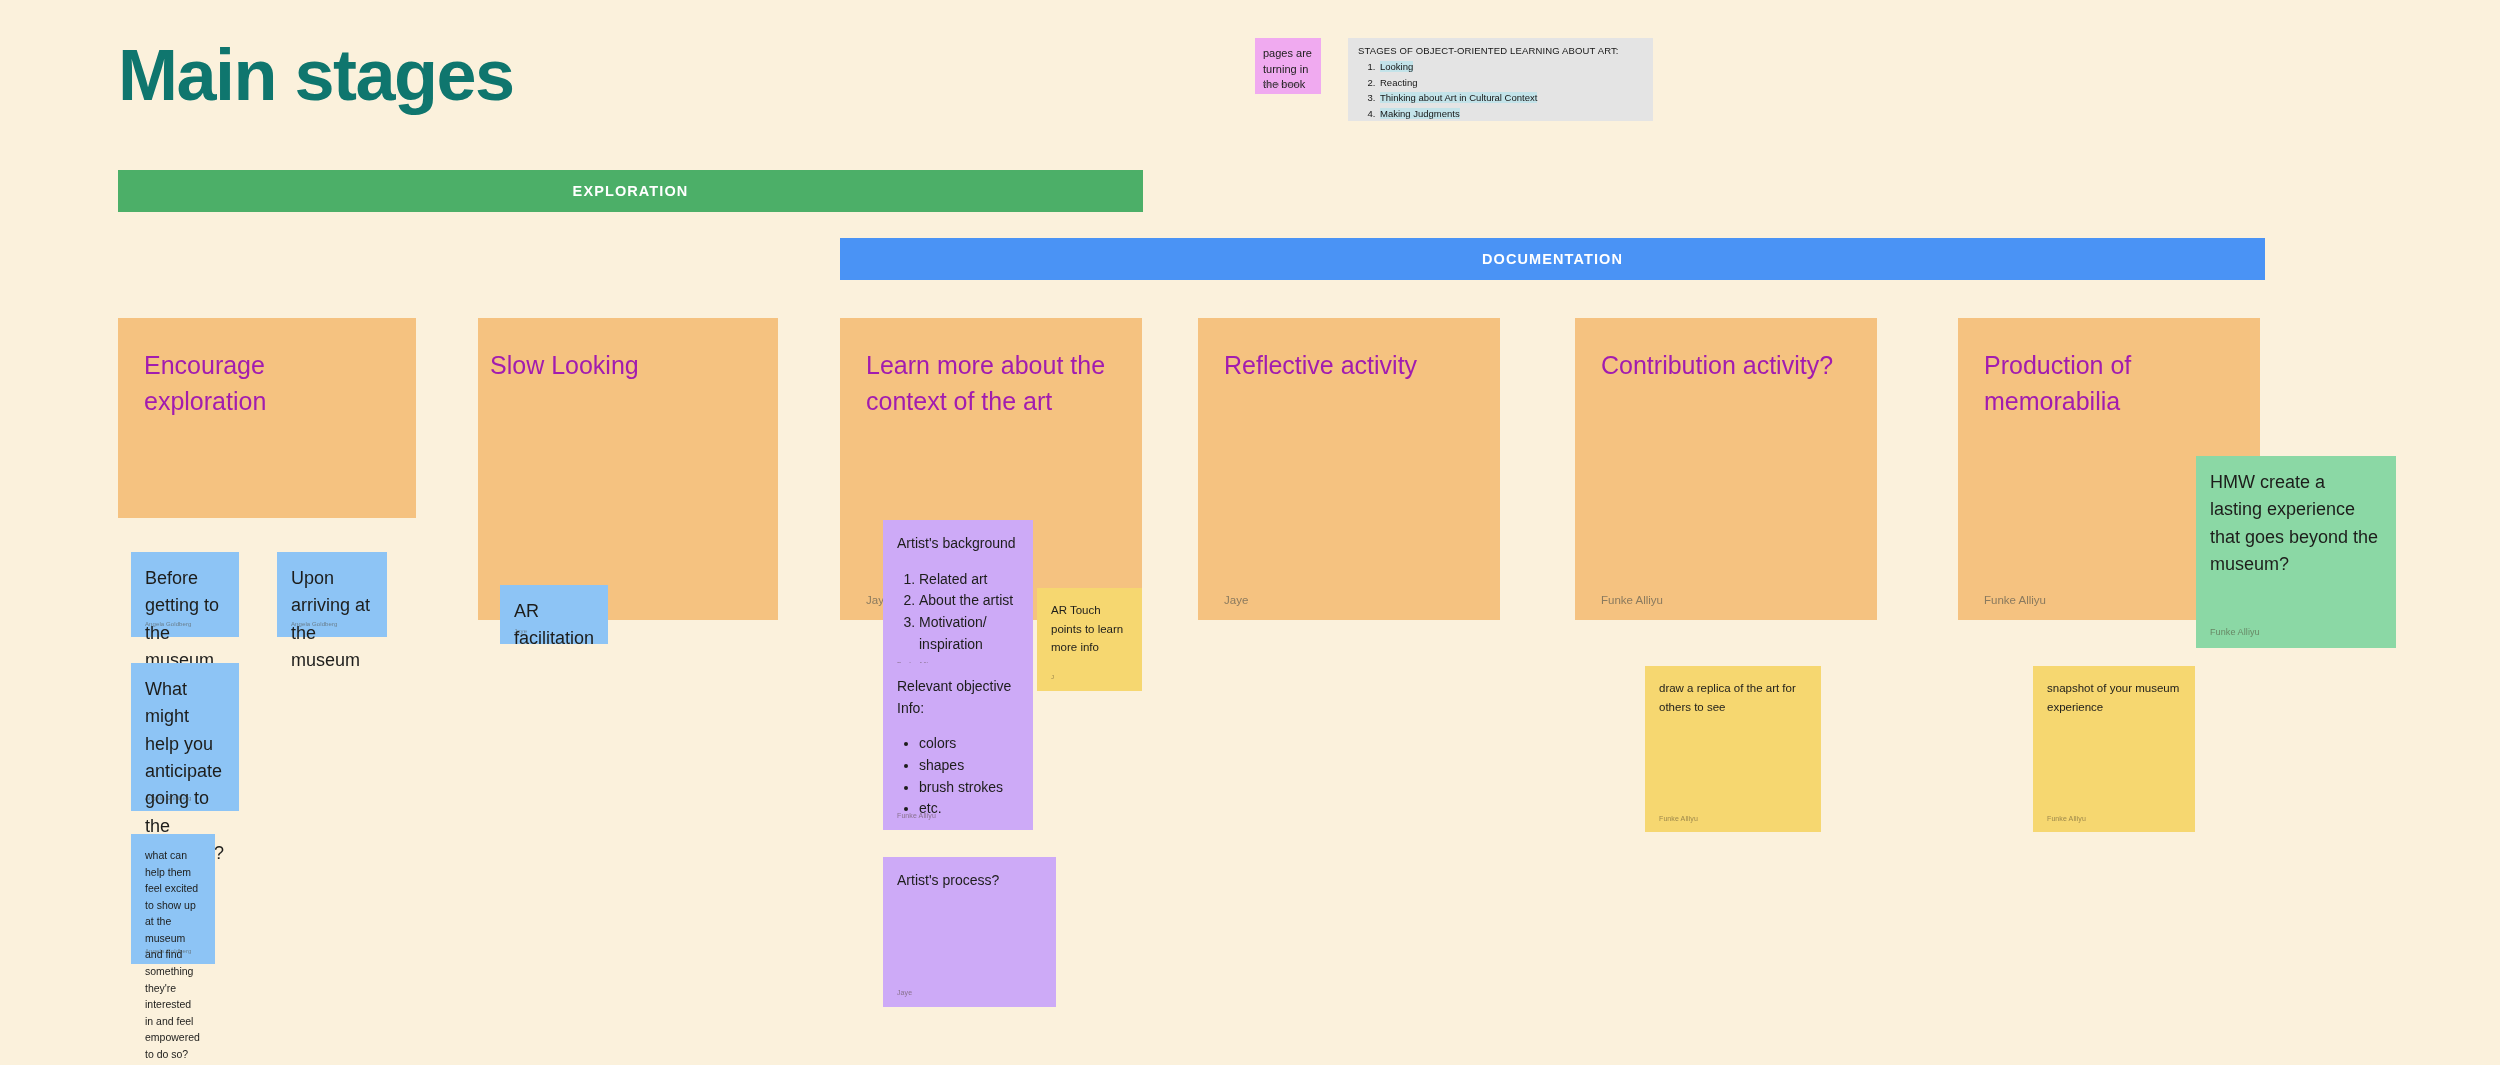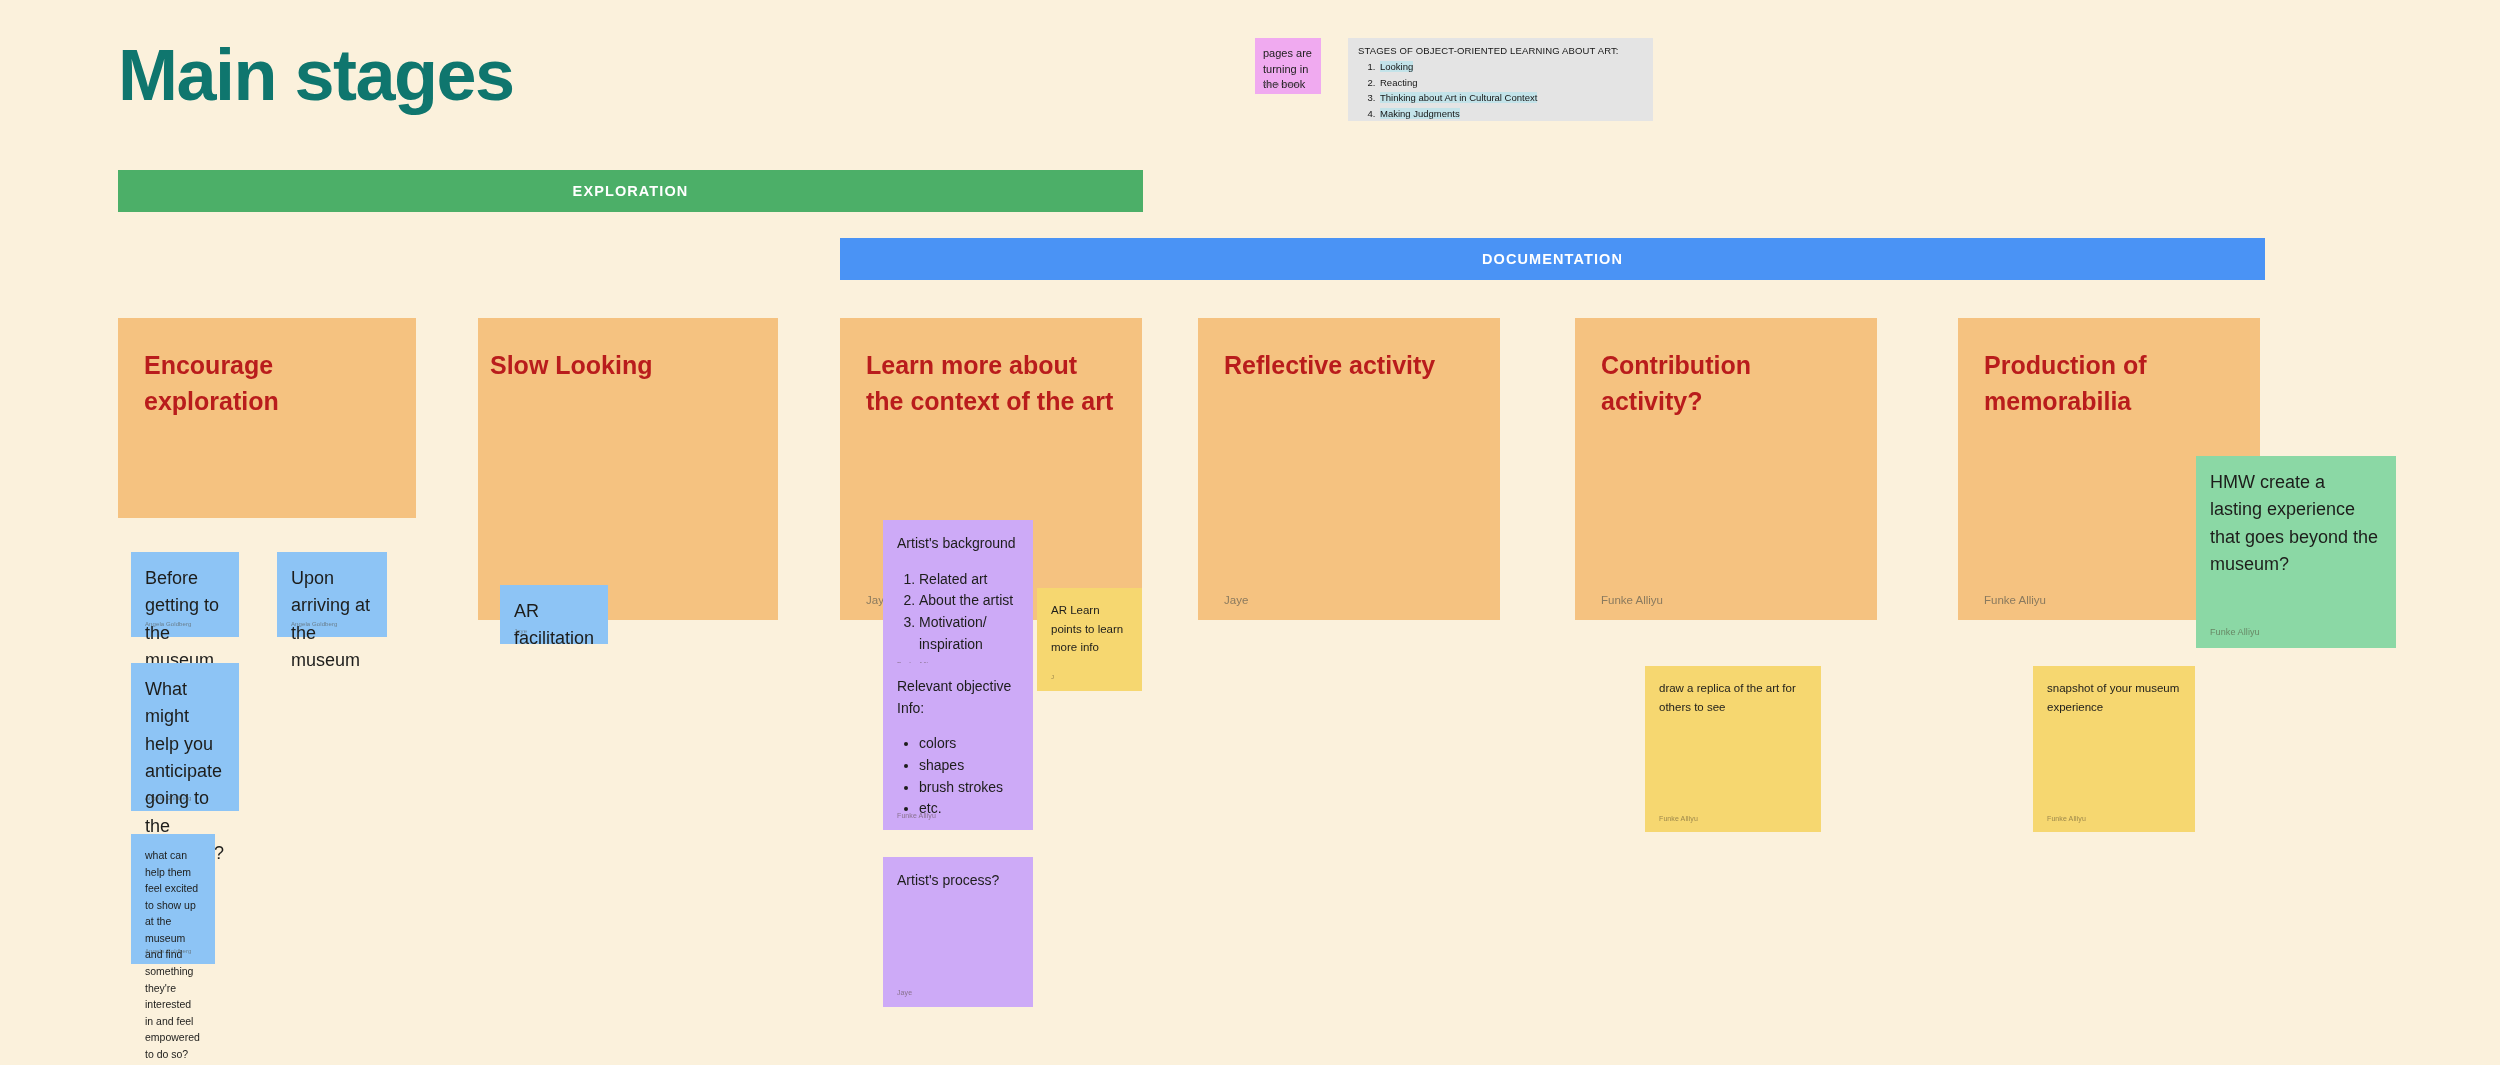--- a/index.html
+++ b/index.html
@@ -115,22 +115,22 @@
   
   .stage-card {
     position: absolute;
     background: #f5c280;
     box-sizing: border-box;
     padding: 30px 26px 0 26px;
   }
   .stage-card .stage-title {
     font-size: 25px;
     line-height: 1.42;
-    color: #b91c1c;
-    font-weight: 700;
+    color: #a21caf;
+    font-weight: 400;
   }
   .stage-card .author {
     position: absolute;
     left: 26px;
     bottom: 14px;
     font-size: 11.5px;
     color: #8a7css;
     color: #8a7a5e;
   }
 
@@ -265,27 +265,27 @@
     <div>Relevant objective Info:</div>
     <ul>
       <li>colors</li>
       <li>shapes</li>
       <li>brush strokes</li>
       <li>etc.</li>
     </ul>
     <div class="author a-sm">Funke Alliyu</div>
   </div>
 
-  <div class="note note-purple mid-text" style="left:883px; top:857px; width:150px; height:150px;">
+  <div class="note note-purple mid-text" style="left:883px; top:857px; width:173px; height:150px;">
     <div class="note-body">Artist's process?</div>
     <div class="author a-sm">Jaye</div>
   </div>
 
   <div class="note note-yellow small-text" style="left:1037px; top:588px; width:105px; height:103px;">
-    <div class="note-body">AR Learn points to learn more info</div>
+    <div class="note-body">AR Touch points to learn more info</div>
     <div class="author a-xs">J</div>
   </div>
 
   <div class="note note-green big-text" style="left:2196px; top:456px; width:200px; height:192px;">
     <div class="note-body">HMW create a lasting experience that goes beyond the museum?</div>
     <div class="author a-md">Funke Alliyu</div>
   </div>
 
   <div class="note note-yellow small-text" style="left:1645px; top:666px; width:176px; height:166px;">
     <div class="note-body">draw a replica of the art for others to see</div>

